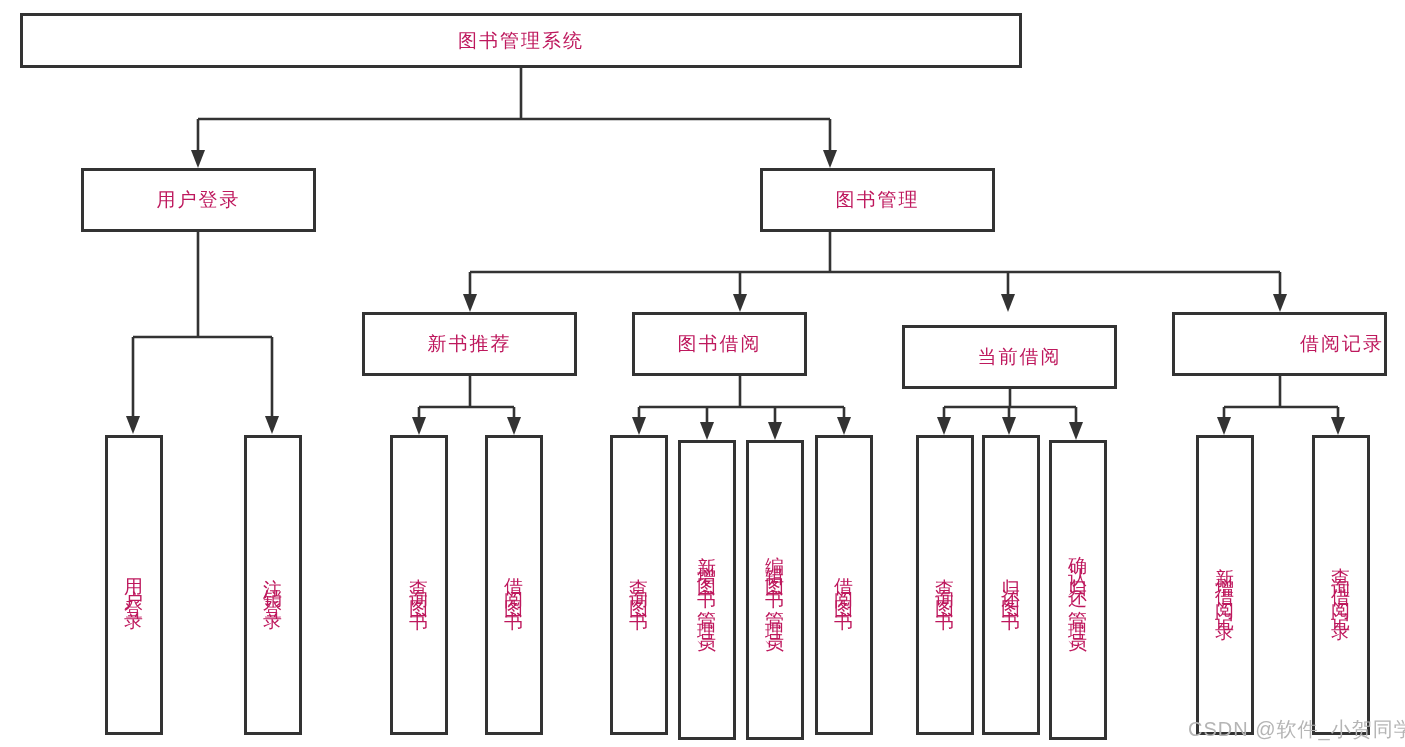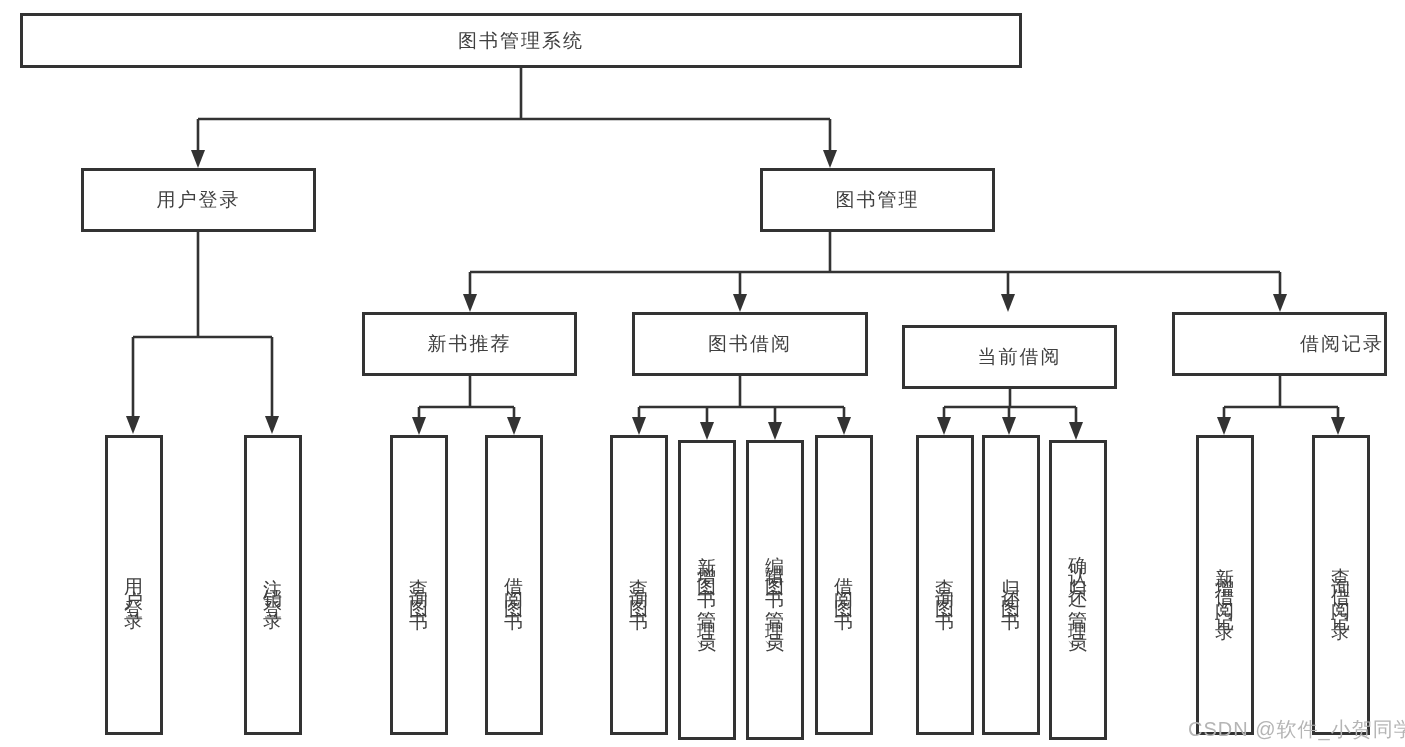--- a/index.html
+++ b/index.html
@@ -19,21 +19,21 @@
     position: absolute;
     left: 0; top: 0;
     width: 1405px; height: 747px;
     z-index: 1;
   }
   .node {
     position: absolute;
     box-sizing: border-box;
     border: 3px solid #333333;
     background: #ffffff;
-    color: #404040;
+    color: #be185d;
     display: flex;
     align-items: center;
     justify-content: center;
     z-index: 2;
   }
   .h-node {
     font-size: 19px;
     letter-spacing: 2px;
     white-space: nowrap;
   }
@@ -46,21 +46,21 @@
     letter-spacing: 11px;
     line-height: 1;
   }
   
   .root-box      { left: 20px;   top: 13px;  width: 1002px; height: 55px; }
   
   .user-login    { left: 81px;   top: 168px; width: 235px;  height: 64px; }
   .book-mgmt     { left: 712px;  top: 168px; width: 235px;  height: 64px; margin-left: 48px; }
   
   .new-book      { left: 362px;  top: 312px; width: 215px;  height: 64px; }
-  .borrow        { left: 632px;  top: 312px; width: 236px;  height: 64px; }
+  .borrow        { left: 632px;  top: 312px; width: 175px;  height: 64px; }
   .current       { left: 902px;  top: 325px; width: 215px;  height: 64px; padding-left: 20px; }
   .records       { left: 1172px; top: 312px; width: 215px;  height: 64px; justify-content: flex-end; }
   
   .leaf-a1 { left: 105px;  top: 435px; }
   .leaf-a2 { left: 244px;  top: 435px; }
   .leaf-b1 { left: 390px;  top: 435px; }
   .leaf-b2 { left: 485px;  top: 435px; }
   .leaf-c1 { left: 610px;  top: 435px; }
   .leaf-c2 { left: 678px;  top: 440px; }
   .leaf-c3 { left: 746px;  top: 440px; }

